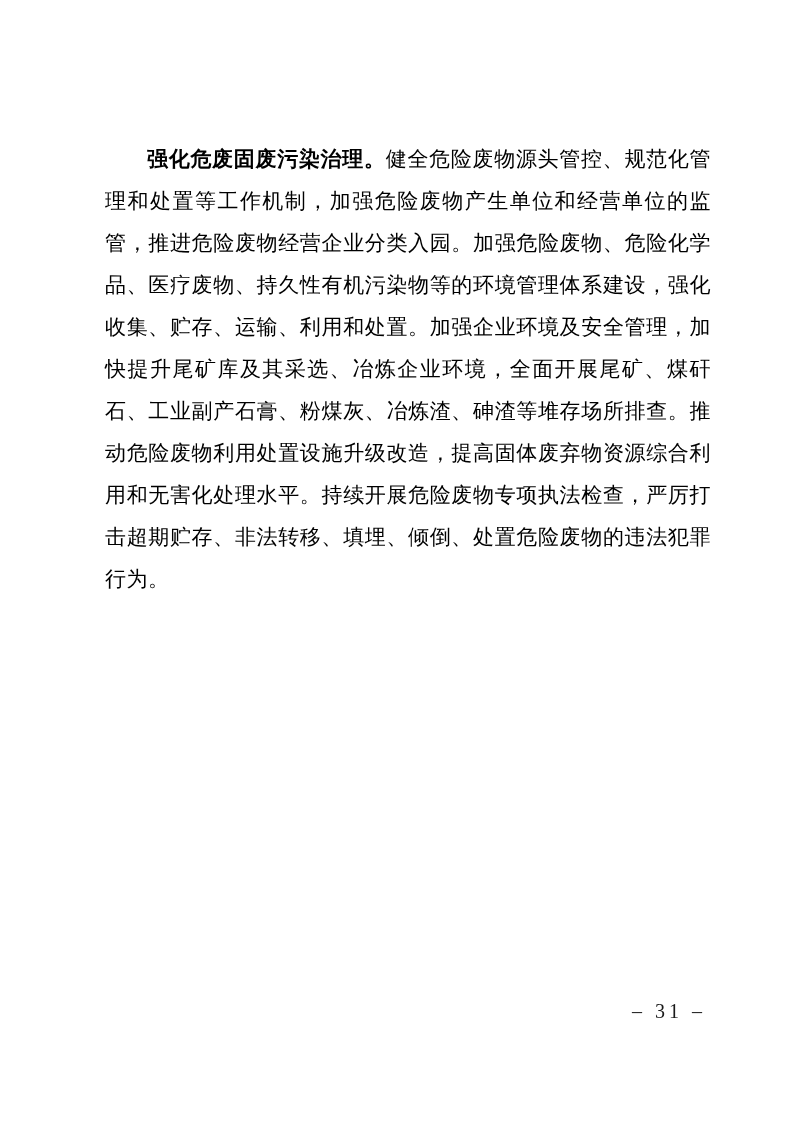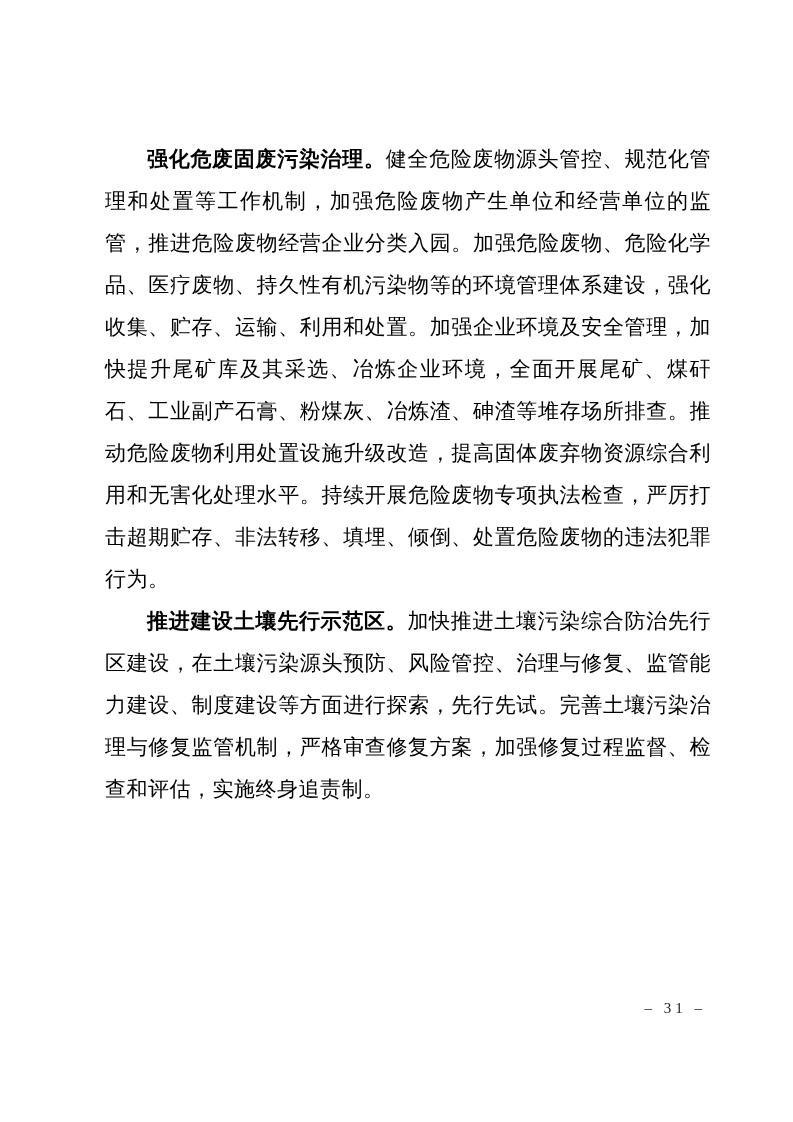--- a/index.html
+++ b/index.html
@@ -35,29 +35,28 @@
     font-family: "Liberation Serif", "DejaVu Serif", serif;
   }
   .para .lead {
     font-weight: bold;
     font-family: "Liberation Sans", "DejaVu Sans", sans-serif;
   }
   .page-number {
     position: absolute;
     top: 1000px;
     right: 87px;
-    font-size: 15px;
+    font-size: 20px;
     color: #1a1a1a;
     letter-spacing: 4px;
     font-family: "Liberation Serif", "DejaVu Serif", serif;
     white-space: nowrap;
   }
 </style>
 </head>
 <body>
 
 <div class="page">
   <div class="text-block">
     <p class="para"><span class="lead">强化危废固废污染治理。</span><span>健全危险废物源头管控、规范化管理和处置等工作机制，加强危险废物产生单位和经营单位的监管，推进危险废物经营企业分类入园。加强危险废物、危险化学品、医疗废物、持久性有机污染物等的环境管理体系建设，强化收集、贮存、运输、利用和处置。加强企业环境及安全管理，加快提升尾矿库及其采选、冶炼企业环境，全面开展尾矿、煤矸石、工业副产石膏、粉煤灰、冶炼渣、砷渣等堆存场所排查。推动危险废物利用处置设施升级改造，提高固体废弃物资源综合利用和无害化处理水平。持续开展危险废物专项执法检查，严厉打击超期贮存、非法转移、填埋、倾倒、处置危险废物的违法犯罪行为。</span></p>
-    <p class="para"><span class="lead">推进建设土壤先行示范区。</span><span>加快推进土壤污染综合防治先行区建设，在土壤污染源头预防、风险管控、治理与修复、监管能力建设、制度建设等方面进行探索，先行先试。完善土壤污染治理与修复监管机制，严格审查修复方案，加强修复过程监督、检查和评估，实施终身追责制。</span></p>
   </div>
   <div class="page-number">– 31 –</div>
 </div>
 
 </body></html>

